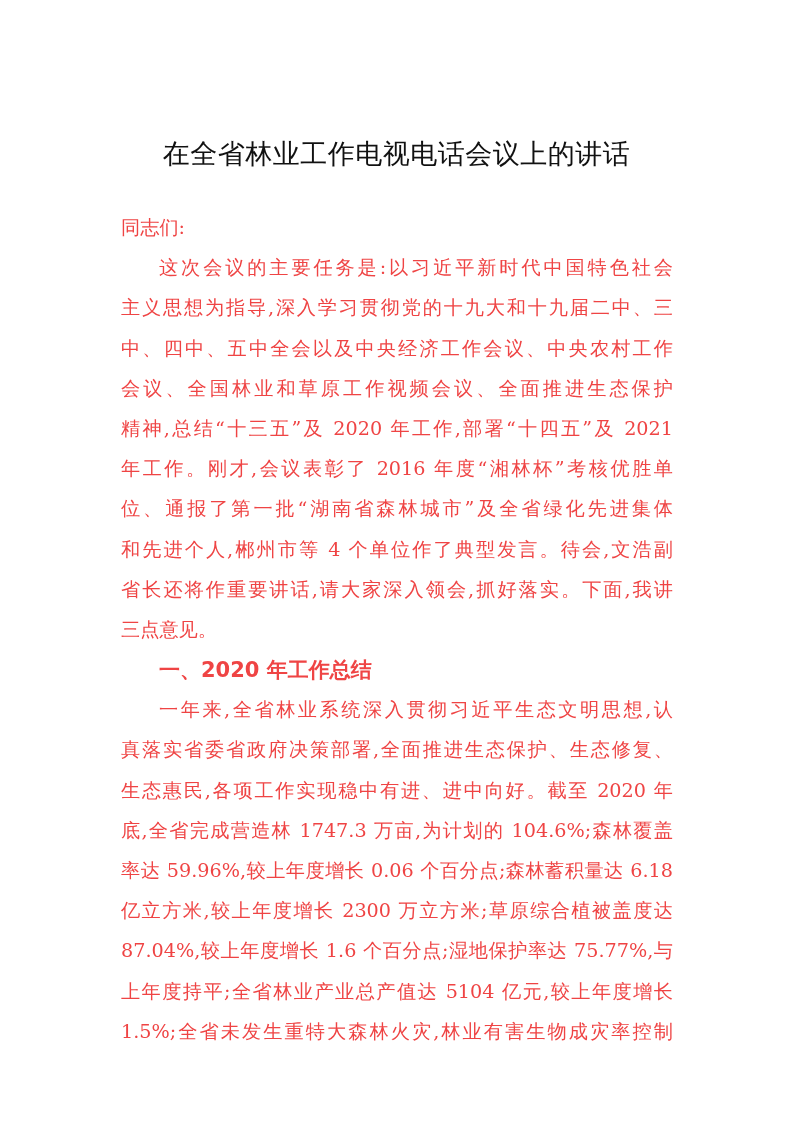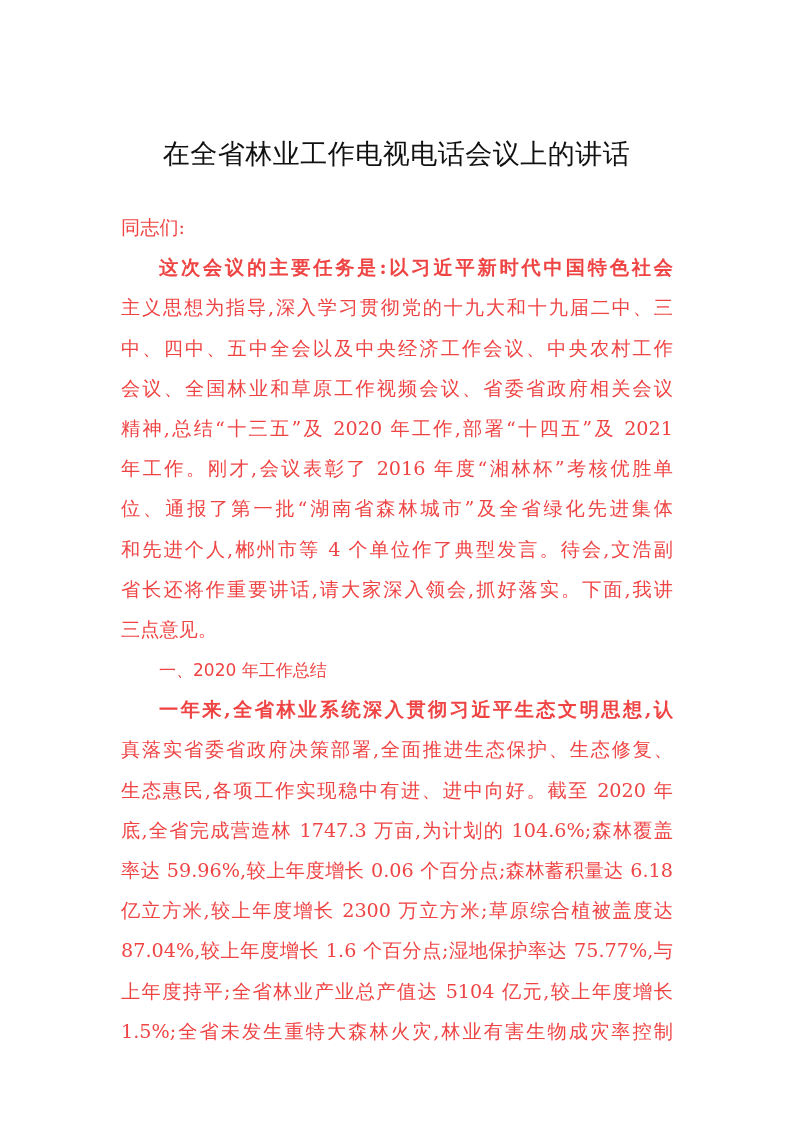--- a/index.html
+++ b/index.html
@@ -10,39 +10,39 @@
       font-family: "DejaVu Serif", "Liberation Serif", serif; font-size: 27px; line-height: 40px;
       letter-spacing: 0.5px; color: #111;
     }
     .body-text {
       position: absolute; left: 121px; top: 208px; width: 552px;
       font-family: "DejaVu Serif", "Liberation Serif", serif; font-size: 19.2px; line-height: 40.2px;
       color: #ef4444; text-align: justify; text-justify: inter-character;
     }
     .line { display: block; height: 40.2px; white-space: nowrap; text-align-last: justify; text-align: justify; }
     .line.last { text-align-last: left; }
-    .indent { padding-left: 38px; font-weight: bold; }
+    .indent { padding-left: 38px; }
     .heading {
-      font-family: "DejaVu Sans", "Liberation Sans", sans-serif; font-weight: normal; font-size: 17px;
+      font-family: "DejaVu Sans", "Liberation Sans", sans-serif; font-weight: bold; font-size: 21px;
       text-align-last: left;
     }
   </style>
 </head>
 <body>
 
 <div class="page">
   <div class="title">在全省林业工作电视电话会议上的讲话</div>
 
   <div class="body-text">
     <span class="line last">同志们:</span>
 
     <span class="line indent">这次会议的主要任务是:以习近平新时代中国特色社会</span>
     <span class="line">主义思想为指导,深入学习贯彻党的十九大和十九届二中、三</span>
     <span class="line">中、四中、五中全会以及中央经济工作会议、中央农村工作</span>
-    <span class="line">会议、全国林业和草原工作视频会议、省委省政府相关会议</span>
+    <span class="line">会议、全国林业和草原工作视频会议、全面推进生态保护</span>
     <span class="line">精神,总结“十三五”及 2020 年工作,部署“十四五”及 2021</span>
     <span class="line">年工作。刚才,会议表彰了 2016 年度“湘林杯”考核优胜单</span>
     <span class="line">位、通报了第一批“湖南省森林城市”及全省绿化先进集体</span>
     <span class="line">和先进个人,郴州市等 4 个单位作了典型发言。待会,文浩副</span>
     <span class="line">省长还将作重要讲话,请大家深入领会,抓好落实。下面,我讲</span>
     <span class="line last">三点意见。</span>
 
     <span class="line indent heading">一、2020 年工作总结</span>
 
     <span class="line indent">一年来,全省林业系统深入贯彻习近平生态文明思想,认</span>

